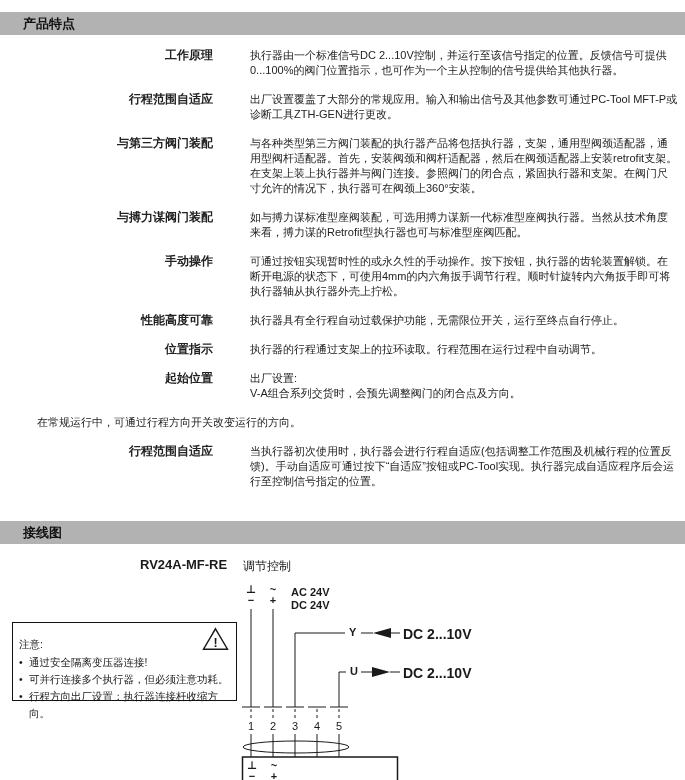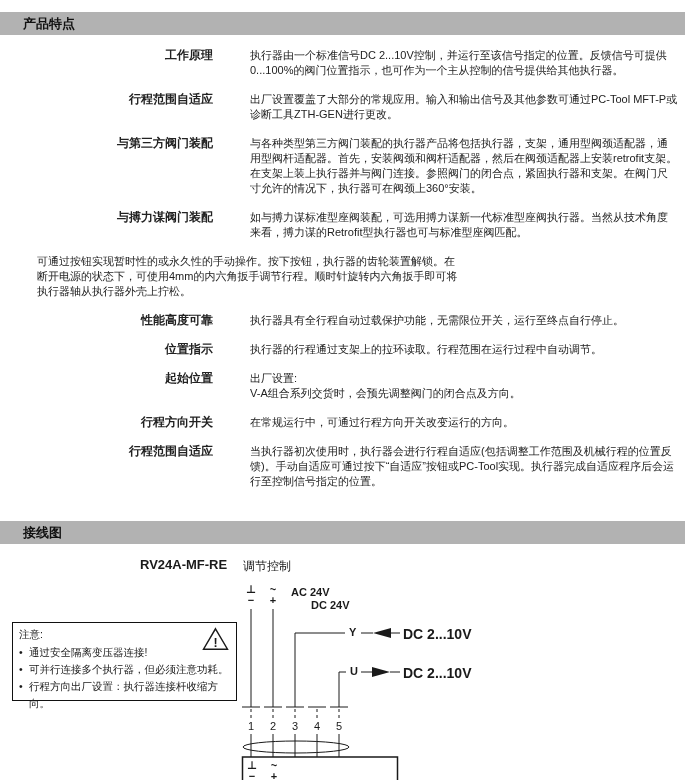--- a/index.html
+++ b/index.html
@@ -32,21 +32,21 @@
   .pwr{left:291px;font-size:11px;font-weight:bold;line-height:12px;}
   .sym-col{
     width:16px;text-align:center;font-size:11px;font-weight:bold;
     line-height:11px;display:flex;flex-direction:column;gap:0px;
   }
   .sig-name{font-size:11px;font-weight:bold;}
   .sig-range{font-size:14px;font-weight:bold;text-align:center;}
   .tnum{width:16px;text-align:center;font-size:11px;top:176px;}
   .notebox{
     left:12px;top:78px;width:225px;height:79px;border:1px solid #111;
-    box-sizing:border-box;padding:3px 6px;font-size:10.5px;line-height:17px;
+    box-sizing:border-box;padding:13px 6px;font-size:10.5px;line-height:17px;
   }
   .notebox .nb-title{margin-bottom:1px;}
   .nb-item{display:flex;}
   .nb-bullet{width:10px;flex-shrink:0;}
   .warn{position:absolute;top:4px;right:7px;width:27px;height:24px;}
 </style>
 </head>
 <body>
 
 <div class="section-bar bar-top">
@@ -64,37 +64,37 @@
   </div>
   <div class="feature-row">
     <div class="feature-label">与第三方阀门装配</div>
     <div class="feature-text">与各种类型第三方阀门装配的执行器产品将包括执行器，支架，通用型阀颈适配器，通用型阀杆适配器。首先，安装阀颈和阀杆适配器，然后在阀颈适配器上安装retrofit支架。在支架上装上执行器并与阀门连接。参照阀门的闭合点，紧固执行器和支架。在阀门尺寸允许的情况下，执行器可在阀颈上360°安装。</div>
   </div>
   <div class="feature-row">
     <div class="feature-label">与搏力谋阀门装配</div>
     <div class="feature-text">如与搏力谋标准型座阀装配，可选用搏力谋新一代标准型座阀执行器。当然从技术角度来看，搏力谋的Retrofit型执行器也可与标准型座阀匹配。</div>
   </div>
   <div class="feature-row">
+    <div class="feature-label">手动操作</div>
     <div class="feature-text">可通过按钮实现暂时性的或永久性的手动操作。按下按钮，执行器的齿轮装置解锁。在断开电源的状态下，可使用4mm的内六角扳手调节行程。顺时针旋转内六角扳手即可将执行器轴从执行器外壳上拧松。</div>
   </div>
   <div class="feature-row">
     <div class="feature-label">性能高度可靠</div>
     <div class="feature-text">执行器具有全行程自动过载保护功能，无需限位开关，运行至终点自行停止。</div>
   </div>
   <div class="feature-row">
     <div class="feature-label">位置指示</div>
     <div class="feature-text">执行器的行程通过支架上的拉环读取。行程范围在运行过程中自动调节。</div>
   </div>
   <div class="feature-row">
     <div class="feature-label">起始位置</div>
     <div class="feature-text">出厂设置:
 V-A组合系列交货时，会预先调整阀门的闭合点及方向。</div>
   </div>
   <div class="feature-row">
-    <div class="feature-label">行程方向开关</div>
     <div class="feature-text">在常规运行中，可通过行程方向开关改变运行的方向。</div>
   </div>
   <div class="feature-row">
     <div class="feature-label">行程范围自适应</div>
     <div class="feature-text">当执行器初次使用时，执行器会进行行程自适应(包括调整工作范围及机械行程的位置反馈)。手动自适应可通过按下“自适应”按钮或PC-Tool实现。执行器完成自适应程序后会运行至控制信号指定的位置。</div>
   </div>
 </div>
 
 <div class="section-bar bar-wiring">
   <span>接线图</span>
@@ -152,21 +152,21 @@
 
   <div class="abs sym-col" style="left:243px;top:40px;">
     <span>⊥</span>
     <span>−</span>
   </div>
   <div class="abs sym-col" style="left:265px;top:40px;">
     <span>~</span>
     <span>+</span>
   </div>
   <div class="abs pwr" style="top:42px;">AC 24V</div>
-  <div class="abs pwr" style="top:55px;margin-left:20px;">DC 24V</div>
+  <div class="abs pwr" style="top:55px;">DC 24V</div>
 
   <div class="abs sig-name" style="left:349px;top:82px;">Y</div>
   <div class="abs sig-range" style="left:403px;top:82px;">DC 2...10V</div>
   <div class="abs sig-name" style="left:350px;top:121px;">U</div>
   <div class="abs sig-range" style="left:403px;top:121px;">DC 2...10V</div>
 
   <div class="abs tnum" style="left:243px;">1</div>
   <div class="abs tnum" style="left:265px;">2</div>
   <div class="abs tnum" style="left:287px;">3</div>
   <div class="abs tnum" style="left:309px;">4</div>

